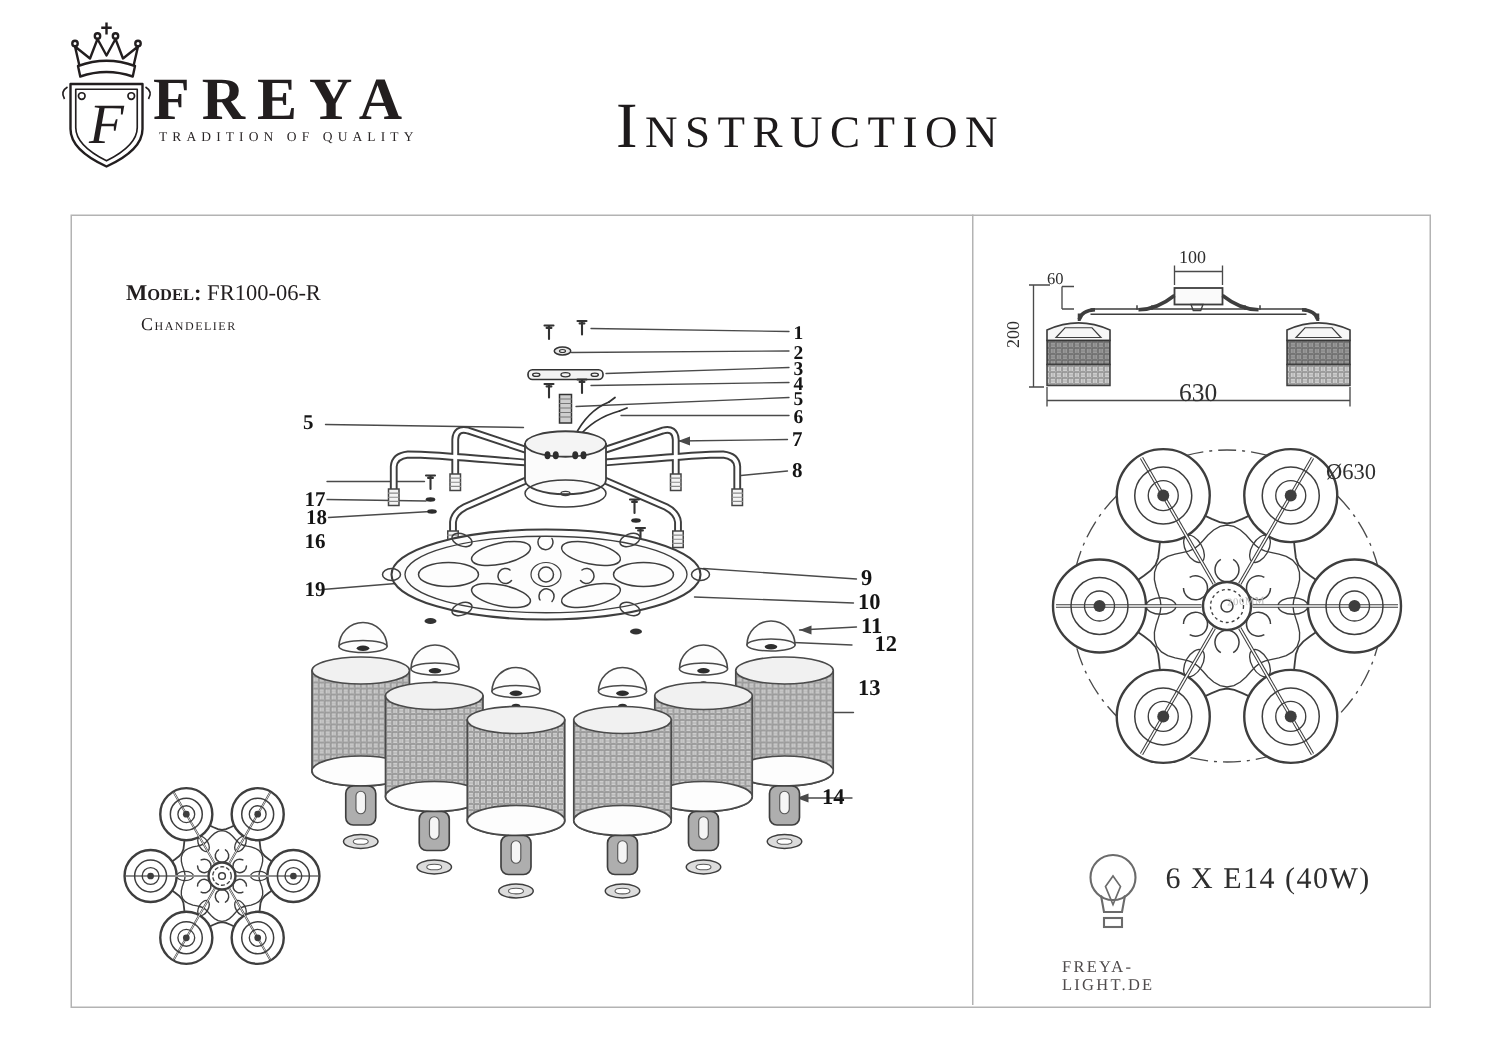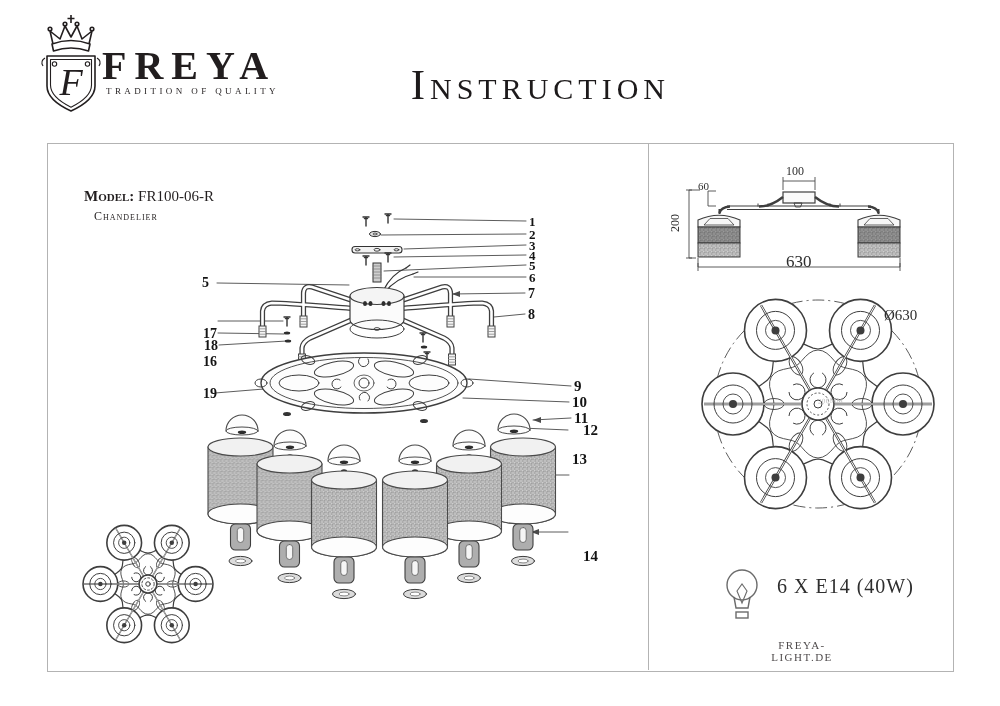--- a/index.html
+++ b/index.html
@@ -16,21 +16,21 @@
   #model-line1 .mlabel{font-weight:bold;font-variant:small-caps;}
   #model-line2{left:94px;top:209px;font-size:12px;font-variant:small-caps;letter-spacing:1px;}
   .pn{font-weight:bold;color:#141414;line-height:1;}
   .pn.sm{font-size:13px;}
   .pn.md{font-size:14px;}
   .pn.lg{font-size:15px;}
   .dim{color:#2e2e2e;line-height:1;}
   #dim-200{transform:rotate(-90deg);transform-origin:center;}
   #plate-note{font-size:7px;color:#b8b8b8;transform:rotate(-3deg);letter-spacing:0.5px;}
   #bulb-spec{left:777px;top:575px;font-size:20px;color:#2e2e2e;letter-spacing:1px;}
-  #website{left:752px;top:639px;width:100px;text-align:center;font-size:11px;
+  #website{left:708px;top:639px;width:100px;text-align:left;font-size:11px;
            letter-spacing:1.5px;color:#4f4b4c;font-variant:small-caps;}
   svg{position:absolute;left:0;top:0;}
 </style>
 </head>
 <body>
 
 <div id="page">
 
   <div class="abs" id="main-border"></div>
   <div class="abs" id="panel-divider"></div>
@@ -408,21 +408,21 @@
   <span class="abs pn sm" style="left:529px;top:249px;">4</span>
   <span class="abs pn sm" style="left:529px;top:259px;">5</span>
   <span class="abs pn sm" style="left:529px;top:271px;">6</span>
   <span class="abs pn md" style="left:528px;top:287px;">7</span>
   <span class="abs pn md" style="left:528px;top:308px;">8</span>
   <span class="abs pn lg" style="left:574px;top:379px;">9</span>
   <span class="abs pn lg" style="left:572px;top:395px;">10</span>
   <span class="abs pn lg" style="left:574px;top:411px;">11</span>
   <span class="abs pn lg" style="left:571px;top:423px;margin-left:12px;">12</span>
   <span class="abs pn lg" style="left:572px;top:452px;text-align:center;">13</span>
-  <span class="abs pn lg" style="left:583px;top:525px;margin-top:24px;">14</span>
+  <span class="abs pn lg" style="left:548px;top:525px;">14</span>
   <span class="abs pn md" style="left:202px;top:276px;">5</span>
   <span class="abs pn md" style="left:203px;top:315px;margin-top:40px;">16</span>
   <span class="abs pn md" style="left:203px;top:327px;text-align:right;">17</span>
   <span class="abs pn md" style="left:204px;top:339px;text-align:center;">18</span>
   <span class="abs pn md" style="left:203px;top:387px;">19</span>
 
   <span class="abs dim" style="left:786px;top:165px;font-size:12px;">100</span>
   <span class="abs dim" style="left:698px;top:181px;font-size:11px;">60</span>
   <span class="abs dim" id="dim-200" style="left:666px;top:217px;font-size:12px;">200</span>
   <span class="abs dim" style="left:786px;top:253px;font-size:17px;">630</span>

